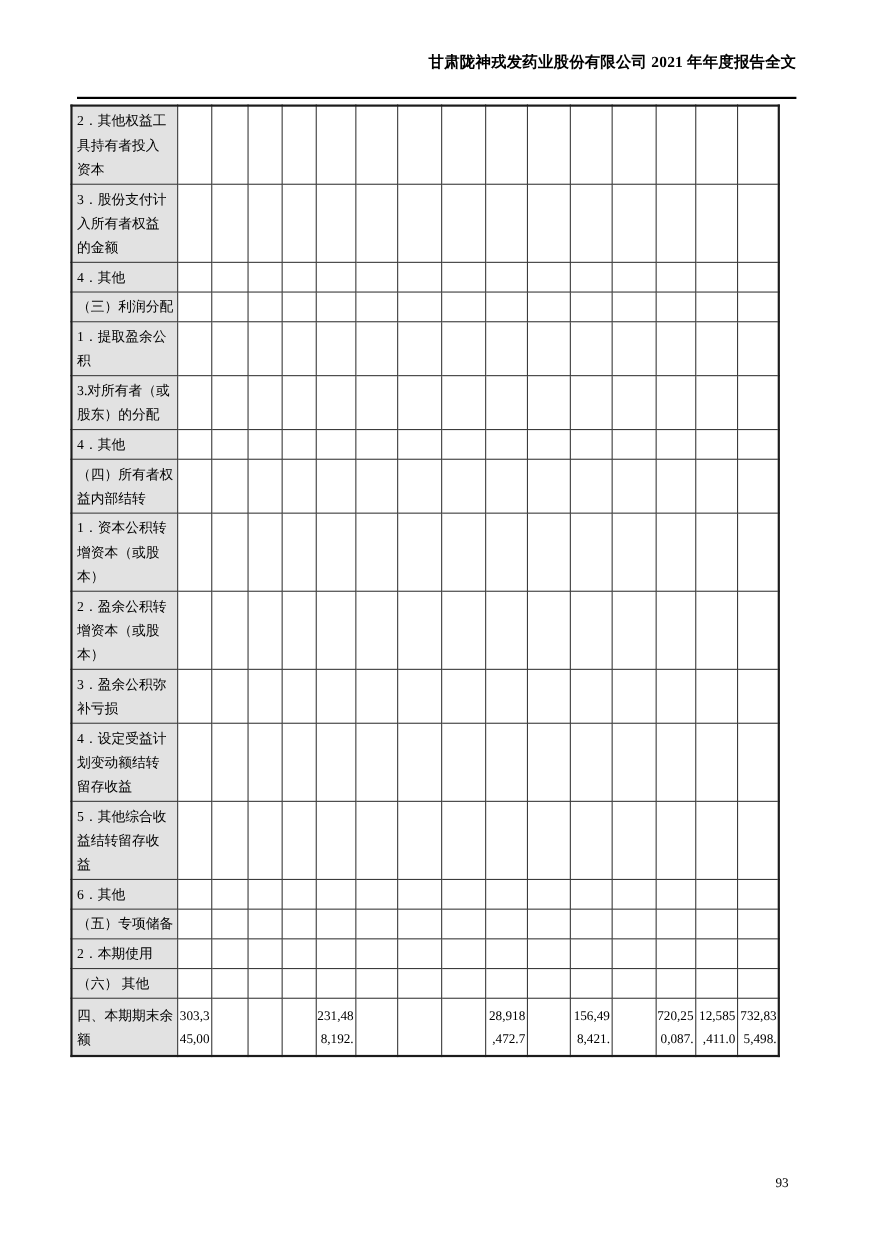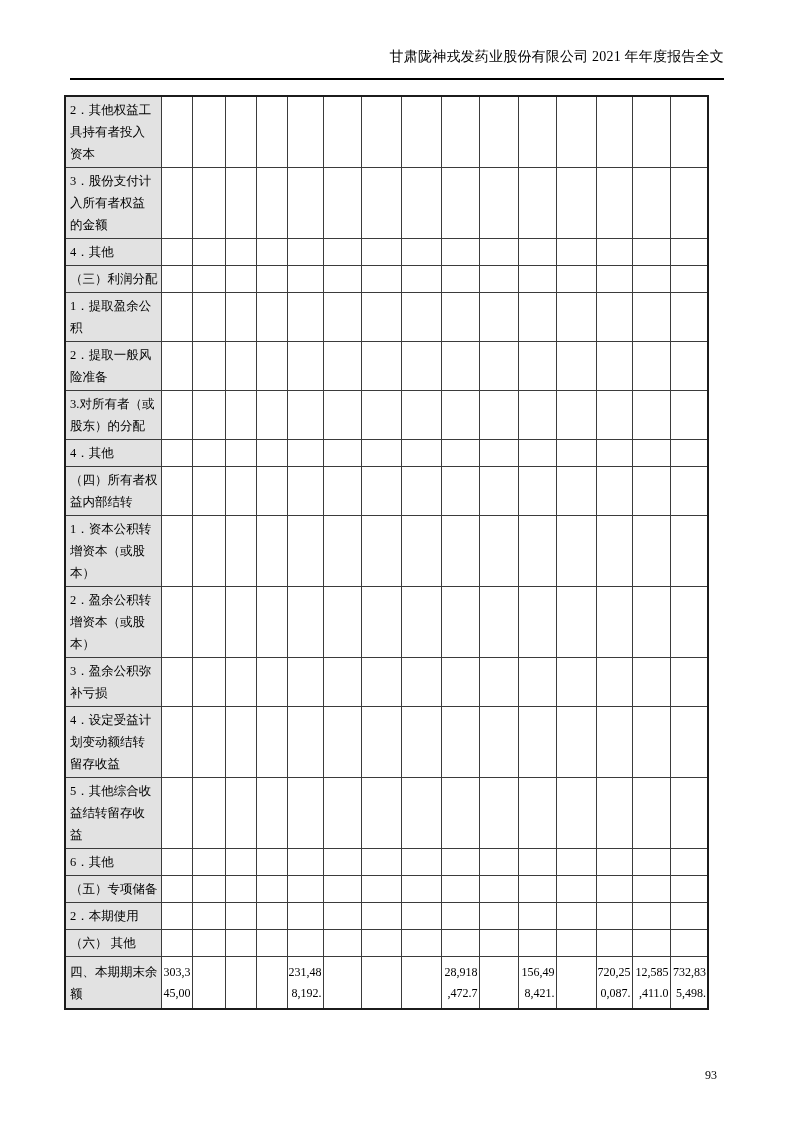--- a/index.html
+++ b/index.html
@@ -6,21 +6,21 @@
   body{
     width:793px;height:1122px;position:relative;
     font-family:"Liberation Serif","DejaVu Serif",serif;
     color:#000;
   }
   .page{position:absolute;inset:0;background:#fff;}
 
   .header{
     position:absolute;top:48px;left:70px;width:654px;
     text-align:right;font-size:14px;letter-spacing:0.2px;
-    padding-bottom:12px;border-bottom:2px solid #000;
+    padding-bottom:22px;border-bottom:2px solid #000;font-weight:bold;
   }
 
   table.statement{
     position:absolute;left:64px;top:95px;
     width:644px;table-layout:fixed;border-collapse:collapse;
     border:2px solid #1c1c1c;
   }
   table.statement td{
     border:1px solid #3b3b3b;
     overflow:hidden;
@@ -163,39 +163,20 @@
           <td class="data-cell"></td>
           <td class="data-cell"></td>
           <td class="data-cell"></td>
           <td class="data-cell"></td>
           <td class="data-cell"></td>
           <td class="data-cell"></td>
           <td class="data-cell"></td>
           <td class="data-cell"></td>
         </tr>
         <tr>
-          <td class="label-cell">2．提取一般风
-险准备</td>
-          <td class="data-cell"></td>
-          <td class="data-cell"></td>
-          <td class="data-cell"></td>
-          <td class="data-cell"></td>
-          <td class="data-cell"></td>
-          <td class="data-cell"></td>
-          <td class="data-cell"></td>
-          <td class="data-cell"></td>
-          <td class="data-cell"></td>
-          <td class="data-cell"></td>
-          <td class="data-cell"></td>
-          <td class="data-cell"></td>
-          <td class="data-cell"></td>
-          <td class="data-cell"></td>
-          <td class="data-cell"></td>
-        </tr>
-        <tr>
           <td class="label-cell">3.对所有者（或
 股东）的分配</td>
           <td class="data-cell"></td>
           <td class="data-cell"></td>
           <td class="data-cell"></td>
           <td class="data-cell"></td>
           <td class="data-cell"></td>
           <td class="data-cell"></td>
           <td class="data-cell"></td>
           <td class="data-cell"></td>

